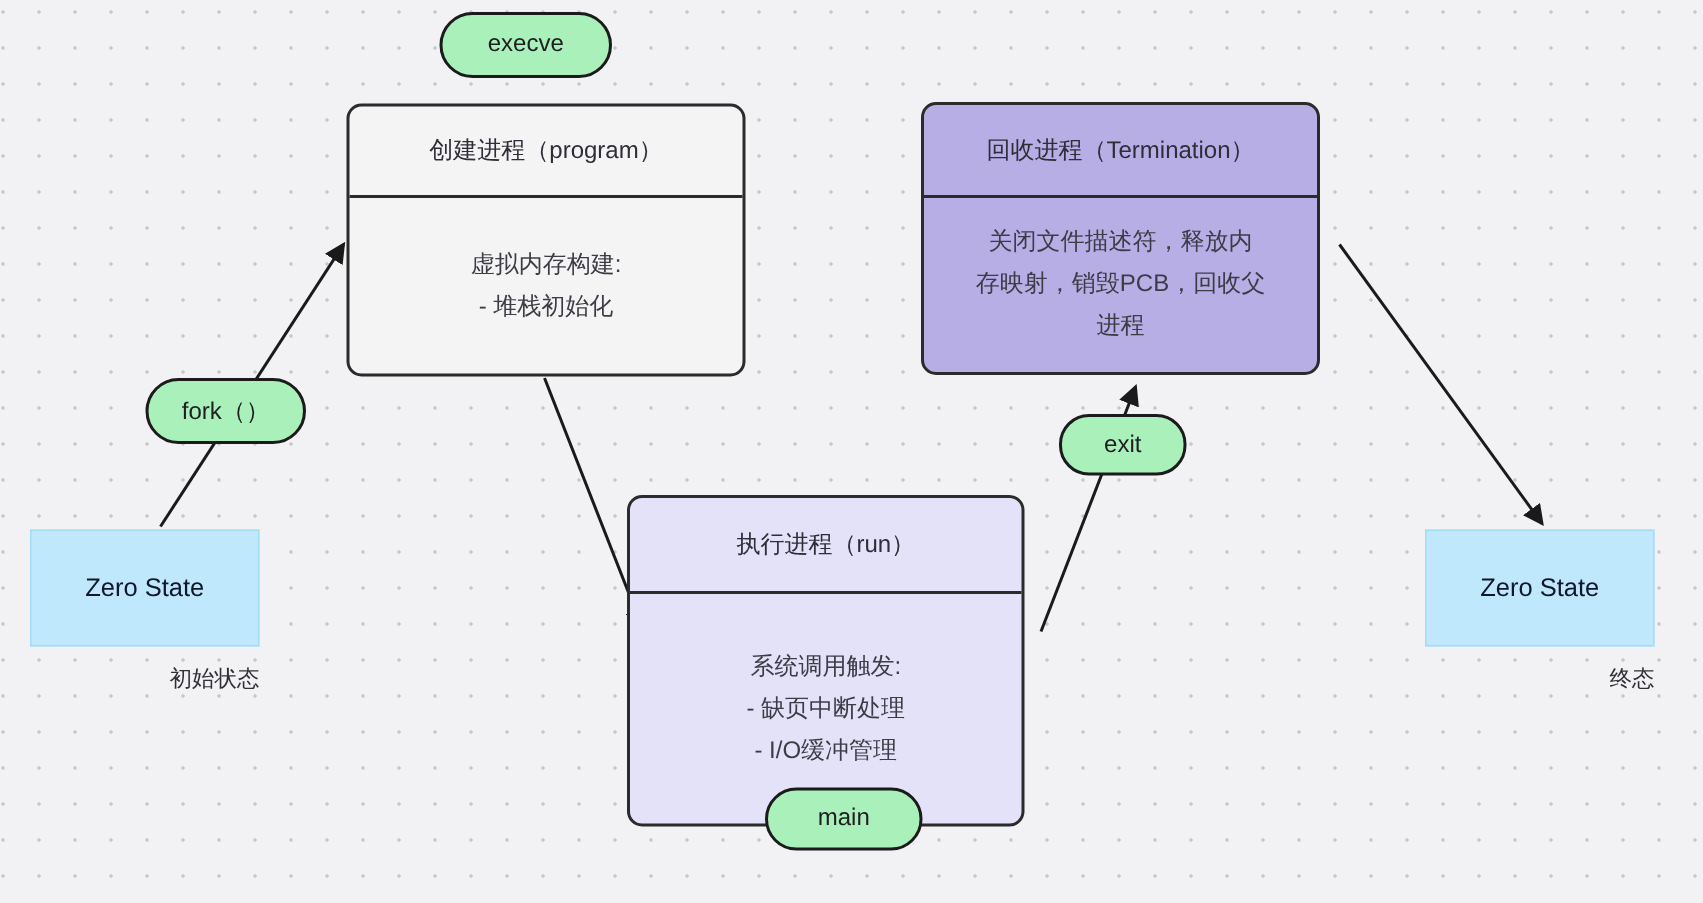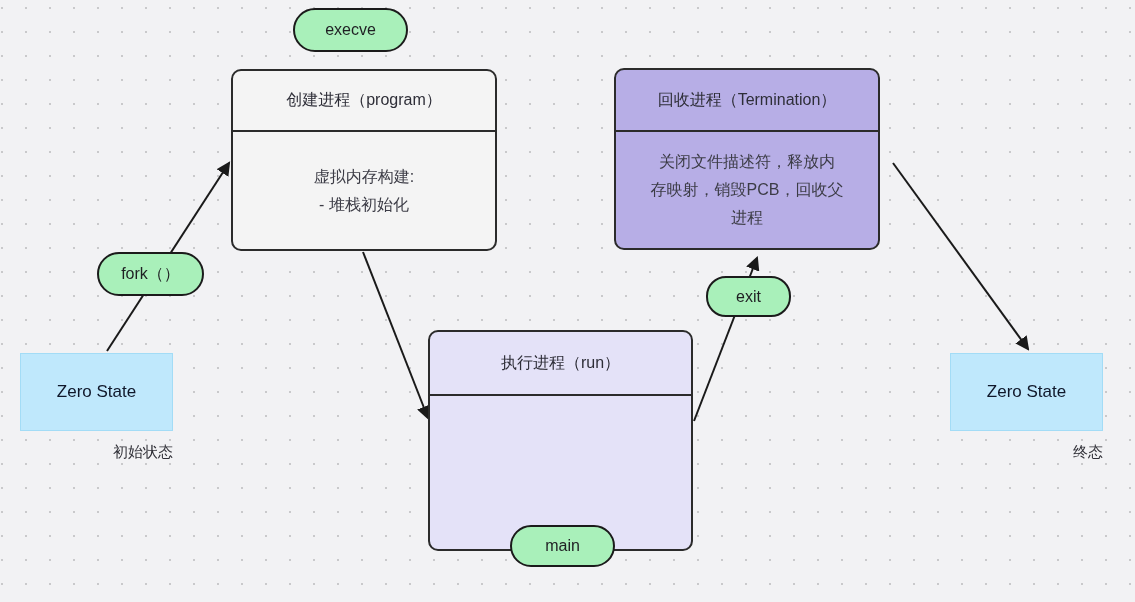--- a/index.html
+++ b/index.html
@@ -51,21 +51,21 @@
     font-size: 16px;
     color: #3c3c46;
     line-height: 28px;
     text-align: center;
     padding: 4px 6px;
   }
   .node-create   { left: 231px; top: 69px;  width: 266px; height: 182px; background: #f4f4f4; }
   .node-create .node-header { height: 59px; }
   .node-terminate{ left: 614px; top: 68px;  width: 266px; height: 182px; background: #b7aee6; }
   .node-terminate .node-header { height: 60px; }
-  .node-run      { left: 428px; top: 330px; width: 265px; height: 221px; background: #e4e2f8; }
+  .node-run      { left: 418px; top: 330px; width: 265px; height: 221px; background: #e4e2f8; }
   .node-run .node-header { height: 62px; }
 
   .zero-state {
     position: absolute;
     width: 153px; height: 78px;
     background: #bfe8fc;
     border: 1px solid #a3dcf6;
     box-sizing: border-box;
     display: flex;
     align-items: center;
@@ -134,20 +134,25 @@
     <div class="node-header">回收进程（Termination）</div>
     <div class="node-body">
       <div>关闭文件描述符，释放内</div>
       <div>存映射，销毁PCB，回收父</div>
       <div>进程</div>
     </div>
   </div>
 
   <div class="node node-run">
     <div class="node-header">执行进程（run）</div>
+    <div class="node-body">
+      <div>系统调用触发:</div>
+      <div>- 缺页中断处理</div>
+      <div>- I/O缓冲管理</div>
+    </div>
   </div>
 
   <div class="zero-state zero-start">Zero State</div>
   <div class="caption caption-start">初始状态</div>
 
   <div class="zero-state zero-end">Zero State</div>
   <div class="caption caption-end">终态</div>
 
   <div class="pill pill-execve">execve</div>
   <div class="pill pill-fork">fork（）</div>

